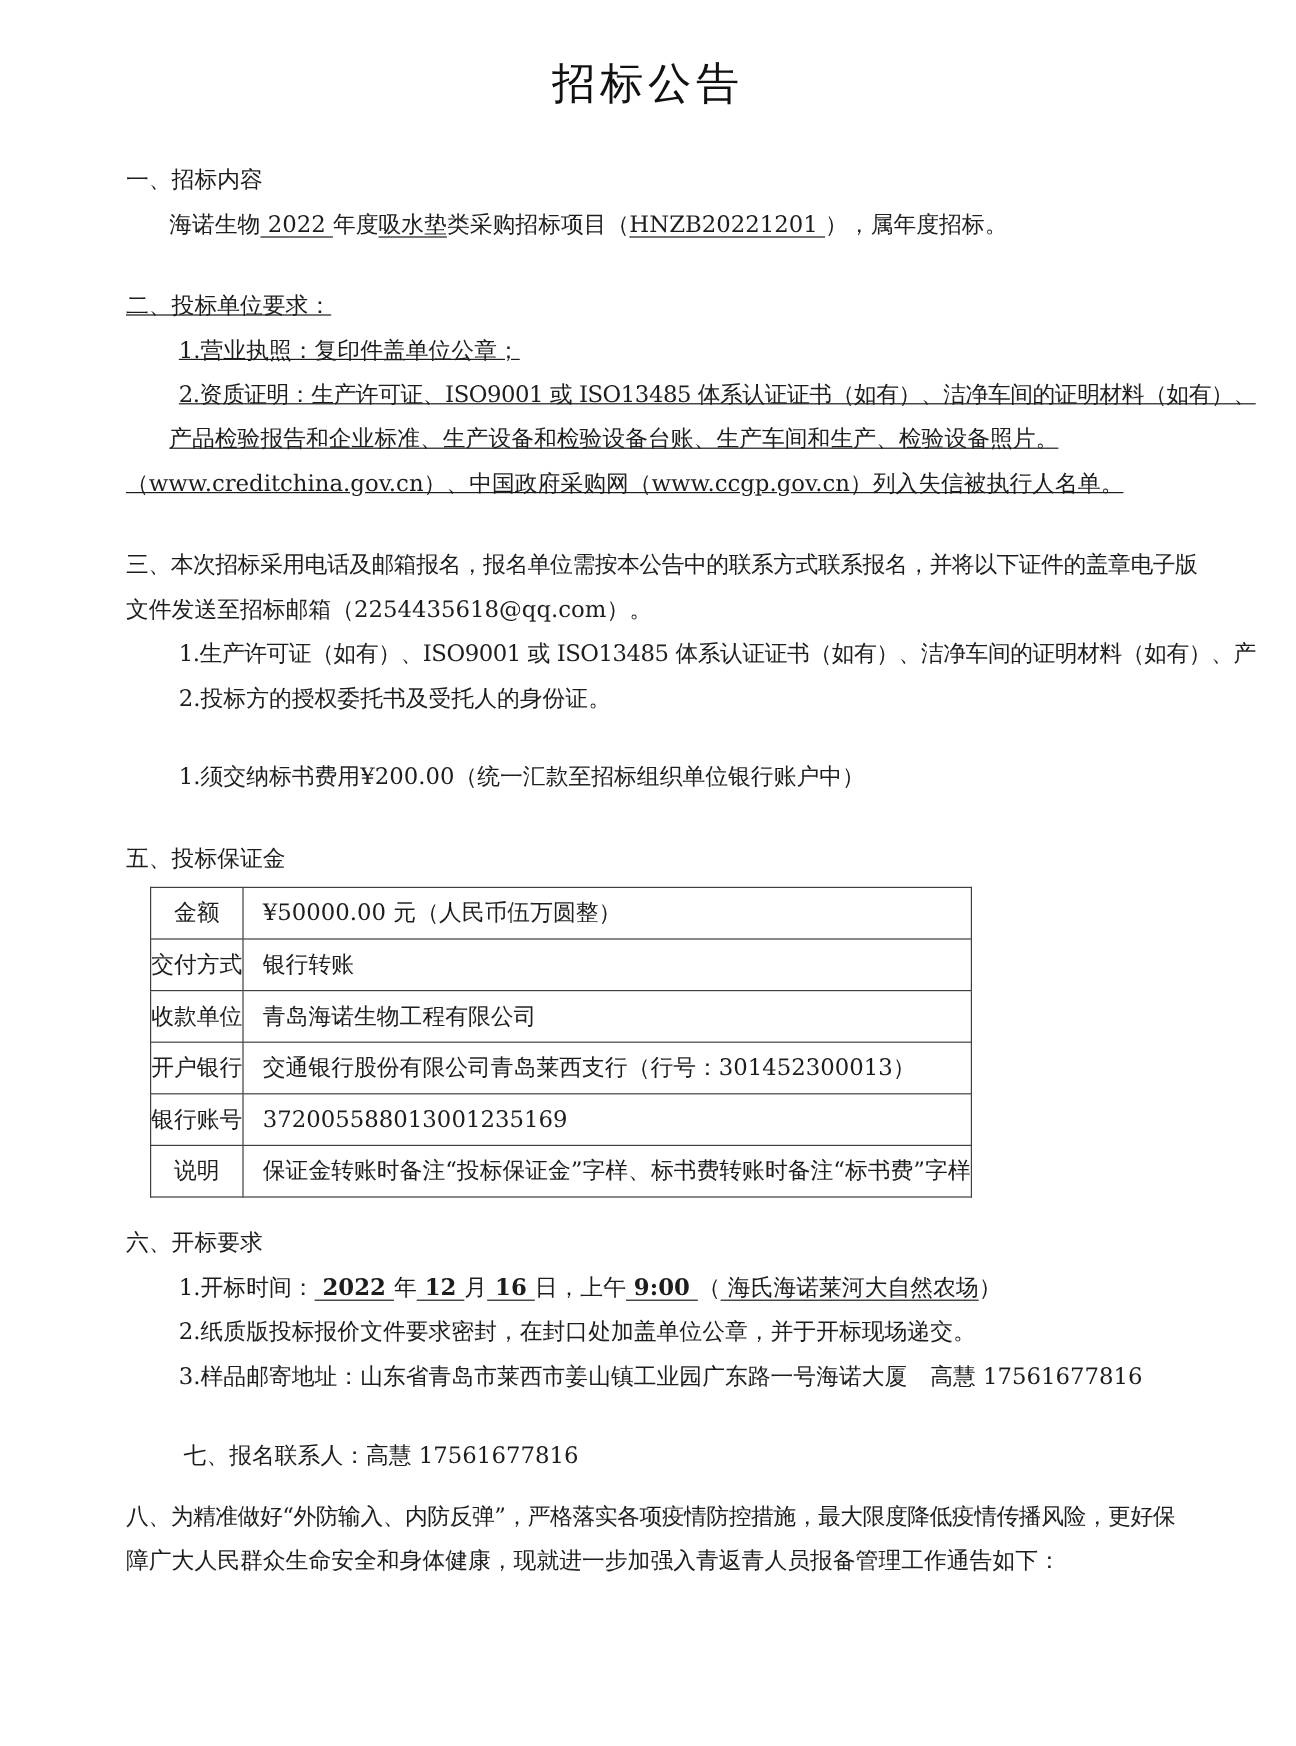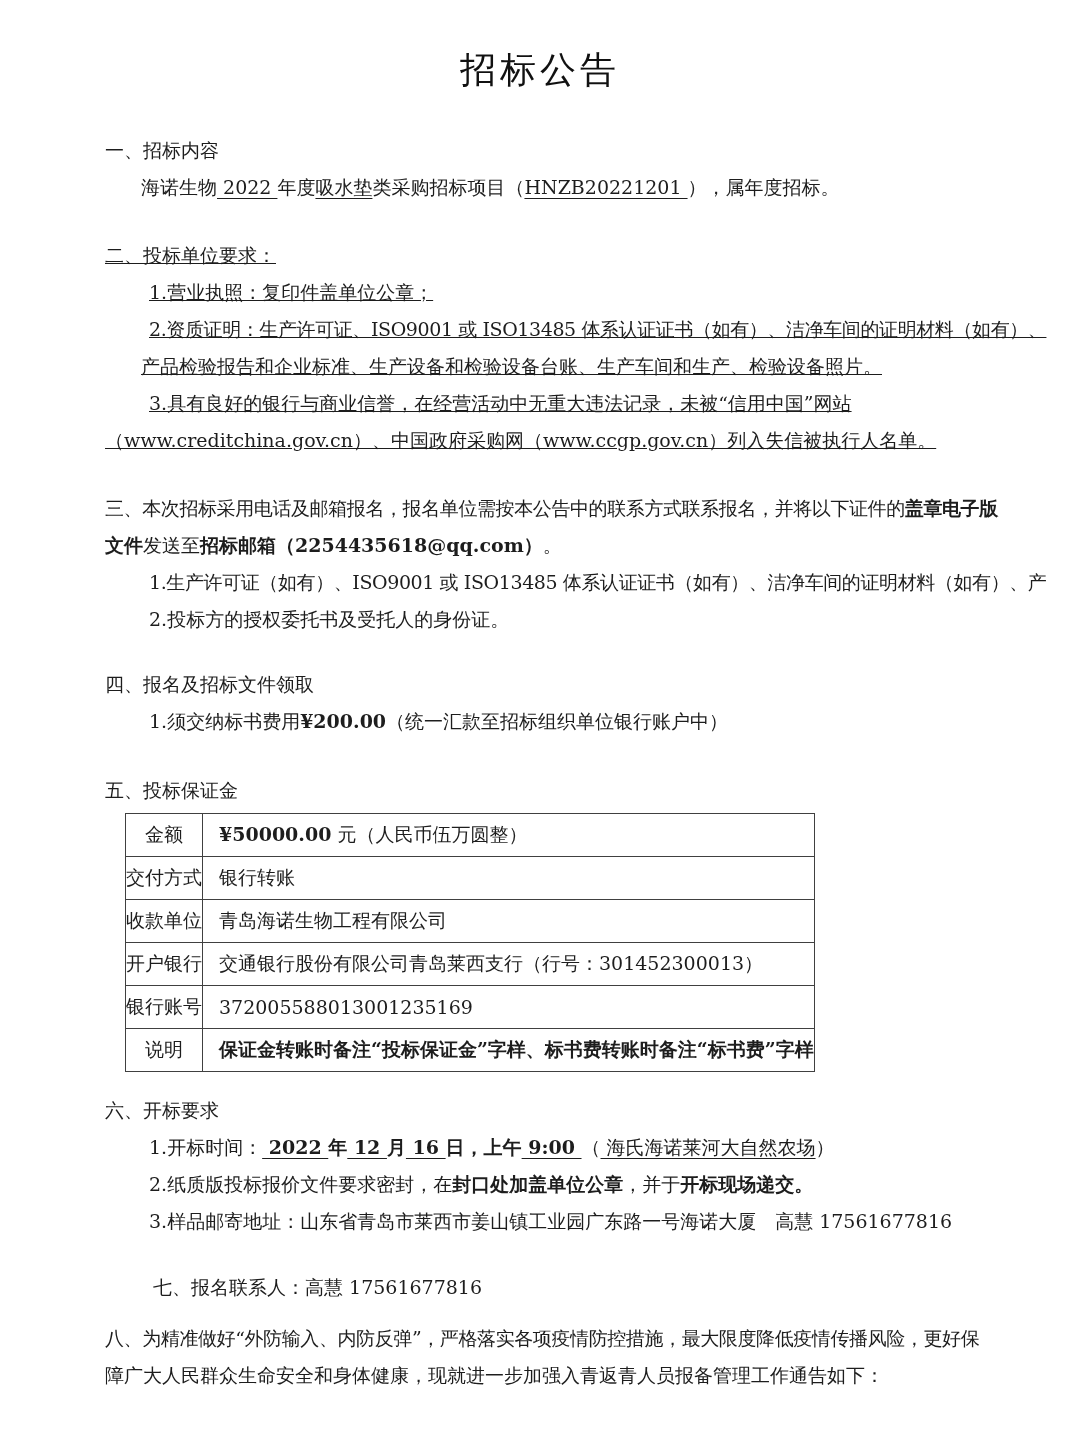--- a/index.html
+++ b/index.html
@@ -31,21 +31,21 @@
   .s7 { margin-top:29px;margin-left:48px; }
   .s8 { margin-top:14px; }
   .line {
     font-size:19px;
     line-height:37px;
     white-space:pre;
   }
   .tight { letter-spacing:-0.4px; }
   .ind1 { padding-left:44px; }
   .ind2 { padding-left:36px; }
-  .b  { font-weight:700;margin-top:17px; }
+  .b  { font-weight:400;margin-top:17px; }
   .u  { text-decoration:underline; text-underline-offset:4px; }
   .bu { font-weight:700; text-decoration:underline; text-underline-offset:4px; }
   table.btable {
     border-collapse:collapse;
     width:653px;
     margin:4px 0 0 20px;
   }
   table.btable td {
     border:1px solid #404040;
     height:43px;
@@ -66,33 +66,31 @@
   <div class="sec s1">
     <div class="line">一、招标内容</div>
     <div class="line ind2"><span>海诺生物</span><span class="u"> 2022 </span><span>年度</span><span class="u">吸水垫</span><span>类采购招标项目（</span><span class="u">HNZB20221201 </span><span>），属年度招标。</span></div>
   </div>
 
   <div class="sec s2">
     <div class="line">二、投标单位要求：</div>
     <div class="line ind1">1.营业执照：复印件盖单位公章；</div>
     <div class="line ind1 tight">2.资质证明：生产许可证、ISO9001 或 ISO13485 体系认证证书（如有）、洁净车间的证明材料（如有）、</div>
     <div class="line ind2">产品检验报告和企业标准、生产设备和检验设备台账、生产车间和生产、检验设备照片。</div>
-    <div class="line ind1">3.具有良好的银行与商业信誉，在经营活动中无重大违法记录，未被“信用中国”网站</div>
     <div class="line">（www.creditchina.gov.cn）、中国政府采购网（www.ccgp.gov.cn）列入失信被执行人名单。</div>
   </div>
 
   <div class="sec s3">
     <div class="line tight"><span>三、本次招标采用电话及邮箱报名，报名单位需按本公告中的联系方式联系报名，并将以下证件的</span><span class="b">盖章电子版</span></div>
     <div class="line"><span class="b">文件</span><span>发送至</span><span class="b">招标邮箱（2254435618@qq.com）</span><span>。</span></div>
     <div class="line ind1 tight">1.生产许可证（如有）、ISO9001 或 ISO13485 体系认证证书（如有）、洁净车间的证明材料（如有）、产</div>
     <div class="line ind1">2.投标方的授权委托书及受托人的身份证。</div>
   </div>
 
   <div class="sec s4">
-    <div class="line">四、报名及招标文件领取</div>
     <div class="line ind1"><span>1.须交纳标书费用</span><span class="b">¥200.00</span><span>（统一汇款至招标组织单位银行账户中）</span></div>
   </div>
 
   <div class="sec s5">
     <div class="line">五、投标保证金</div>
     <table class="btable">
       <tbody>
           <tr>
         <td class="lab">金额</td>
         <td class="val"><span class="b">¥50000.00</span><span> 元（人民币伍万圆整）</span></td>

